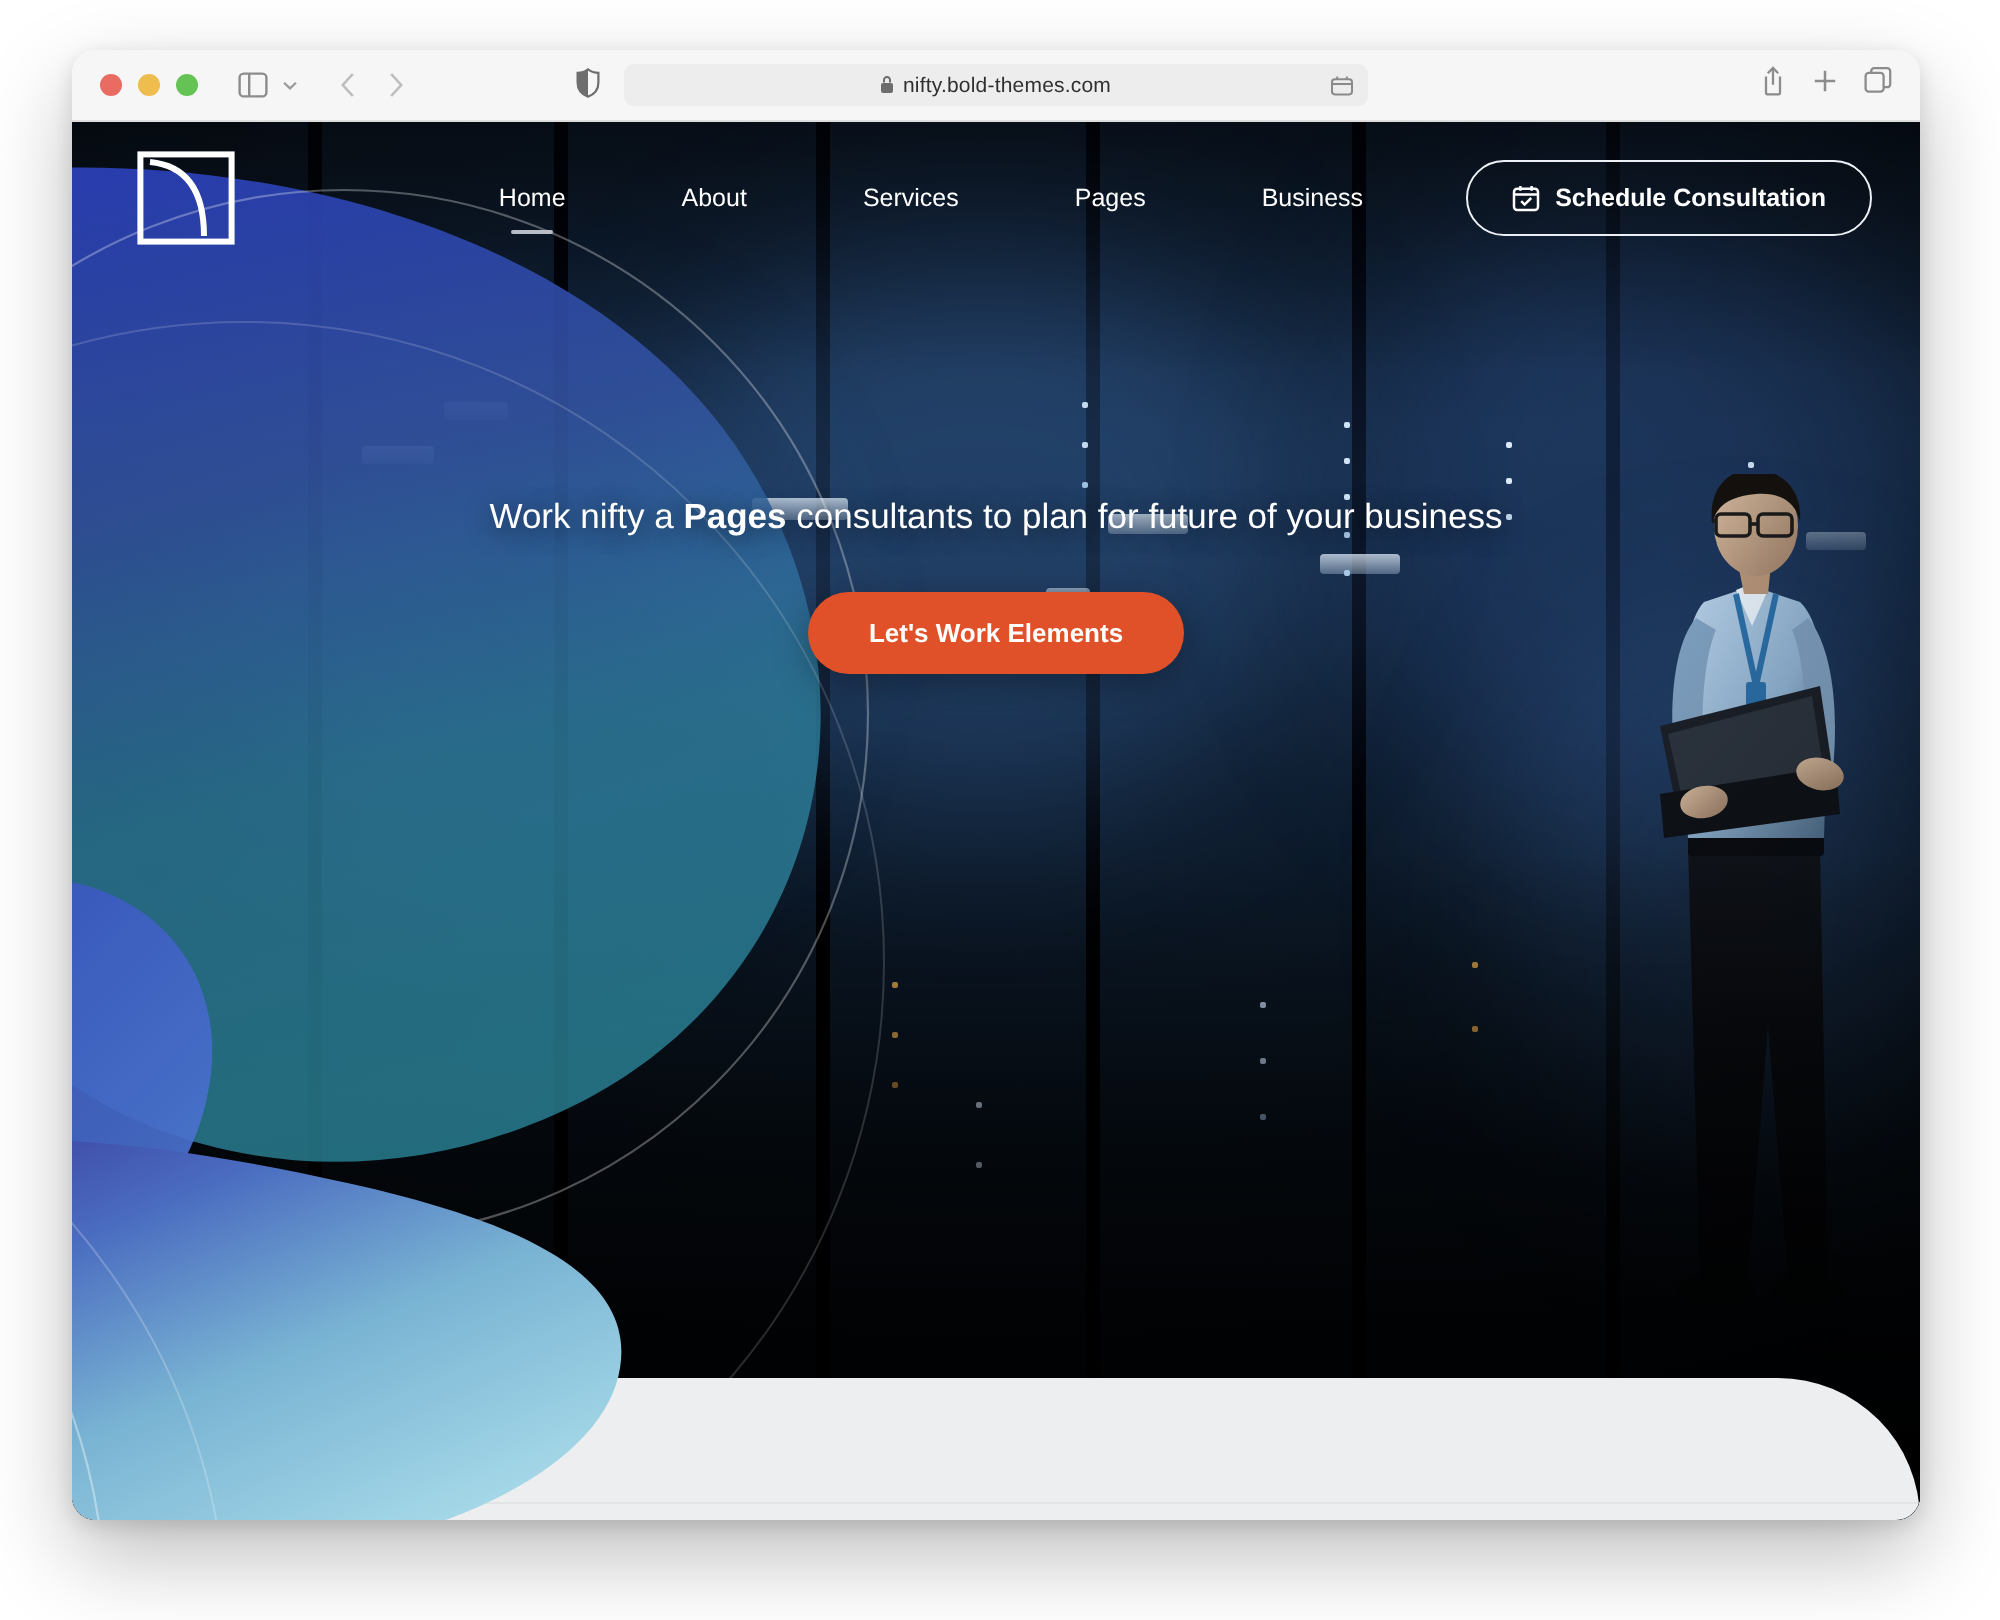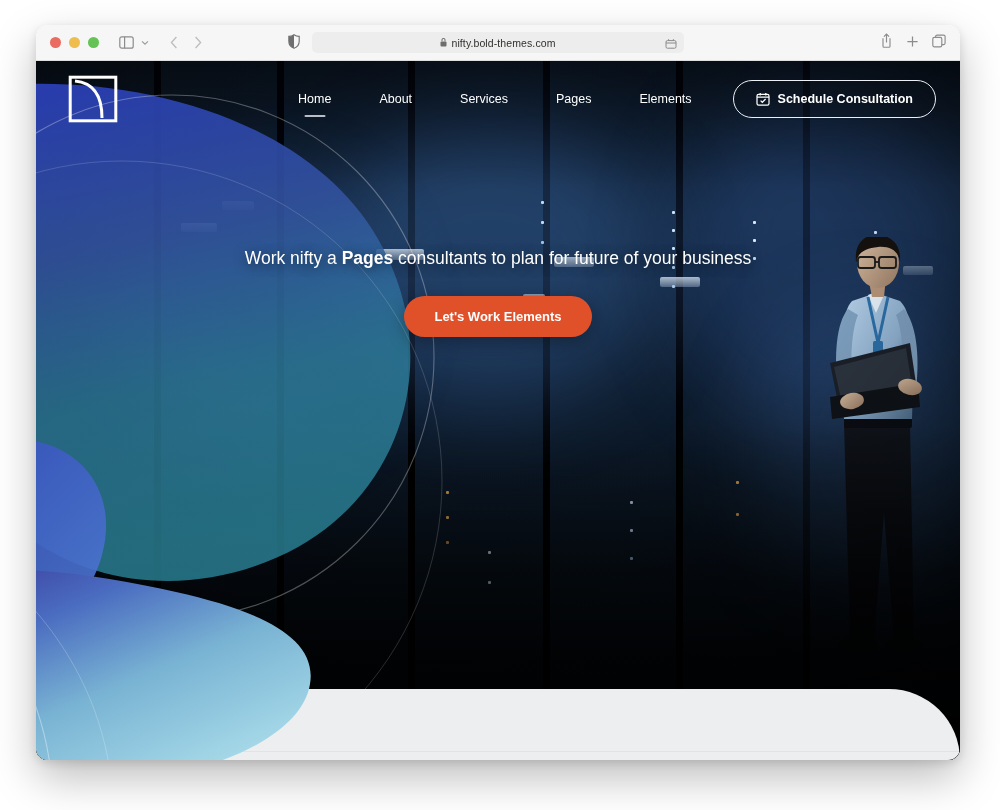--- a/index.html
+++ b/index.html
@@ -69,21 +69,21 @@
 
   
   .blobs{ position:absolute; left:-110px; top:0; width:560px; height:760px; pointer-events:none; }
 
   
   .siteheader{
     position:absolute; left:0; right:0; top:0; height:76px;
     display:flex; align-items:center; z-index:6;
   }
   .logo{ position:absolute; left:32px; top:14px; width:50px; height:48px; }
-  .nav{ position:absolute; right:24px; display:flex; align-items:center; gap:2px; }
+  .nav{ position:absolute; right:24px; display:flex; align-items:center; gap:12px; }
   .navitem{
     position:relative; color:#fff; font-size:12.5px; padding:6px 23px;
     text-decoration:none; white-space:nowrap;
   }
   .navitem .uline{
     position:absolute; left:50%; transform:translateX(-50%); bottom:-5px;
     width:21px; height:2.5px; background:#b9bec6; border-radius:2px;
   }
   .cta-pill{
     margin-left:16px; display:flex; align-items:center; gap:8px;
@@ -368,21 +368,21 @@
           <a class="navitem">
             <span>About</span>
           </a>
           <a class="navitem">
             <span>Services</span>
           </a>
           <a class="navitem">
             <span>Pages</span>
           </a>
           <a class="navitem">
-            <span>Elements</span>
+            <span>Business</span>
           </a>
 
           <div class="cta-pill">
             <span style="display:flex">
               <svg width="14" height="14" viewBox="0 0 14 14" fill="none" stroke="#ffffff" stroke-width="1.25">
                 <rect x="1" y="2.4" width="12" height="10.6" rx="1.6"></rect>
                 <line x1="1" y1="5.2" x2="13" y2="5.2"></line>
                 <line x1="4.2" y1="1" x2="4.2" y2="3.4"></line>
                 <line x1="9.8" y1="1" x2="9.8" y2="3.4"></line>
                 <polyline points="4.6,8.6 6.3,10.3 9.6,7"></polyline>

